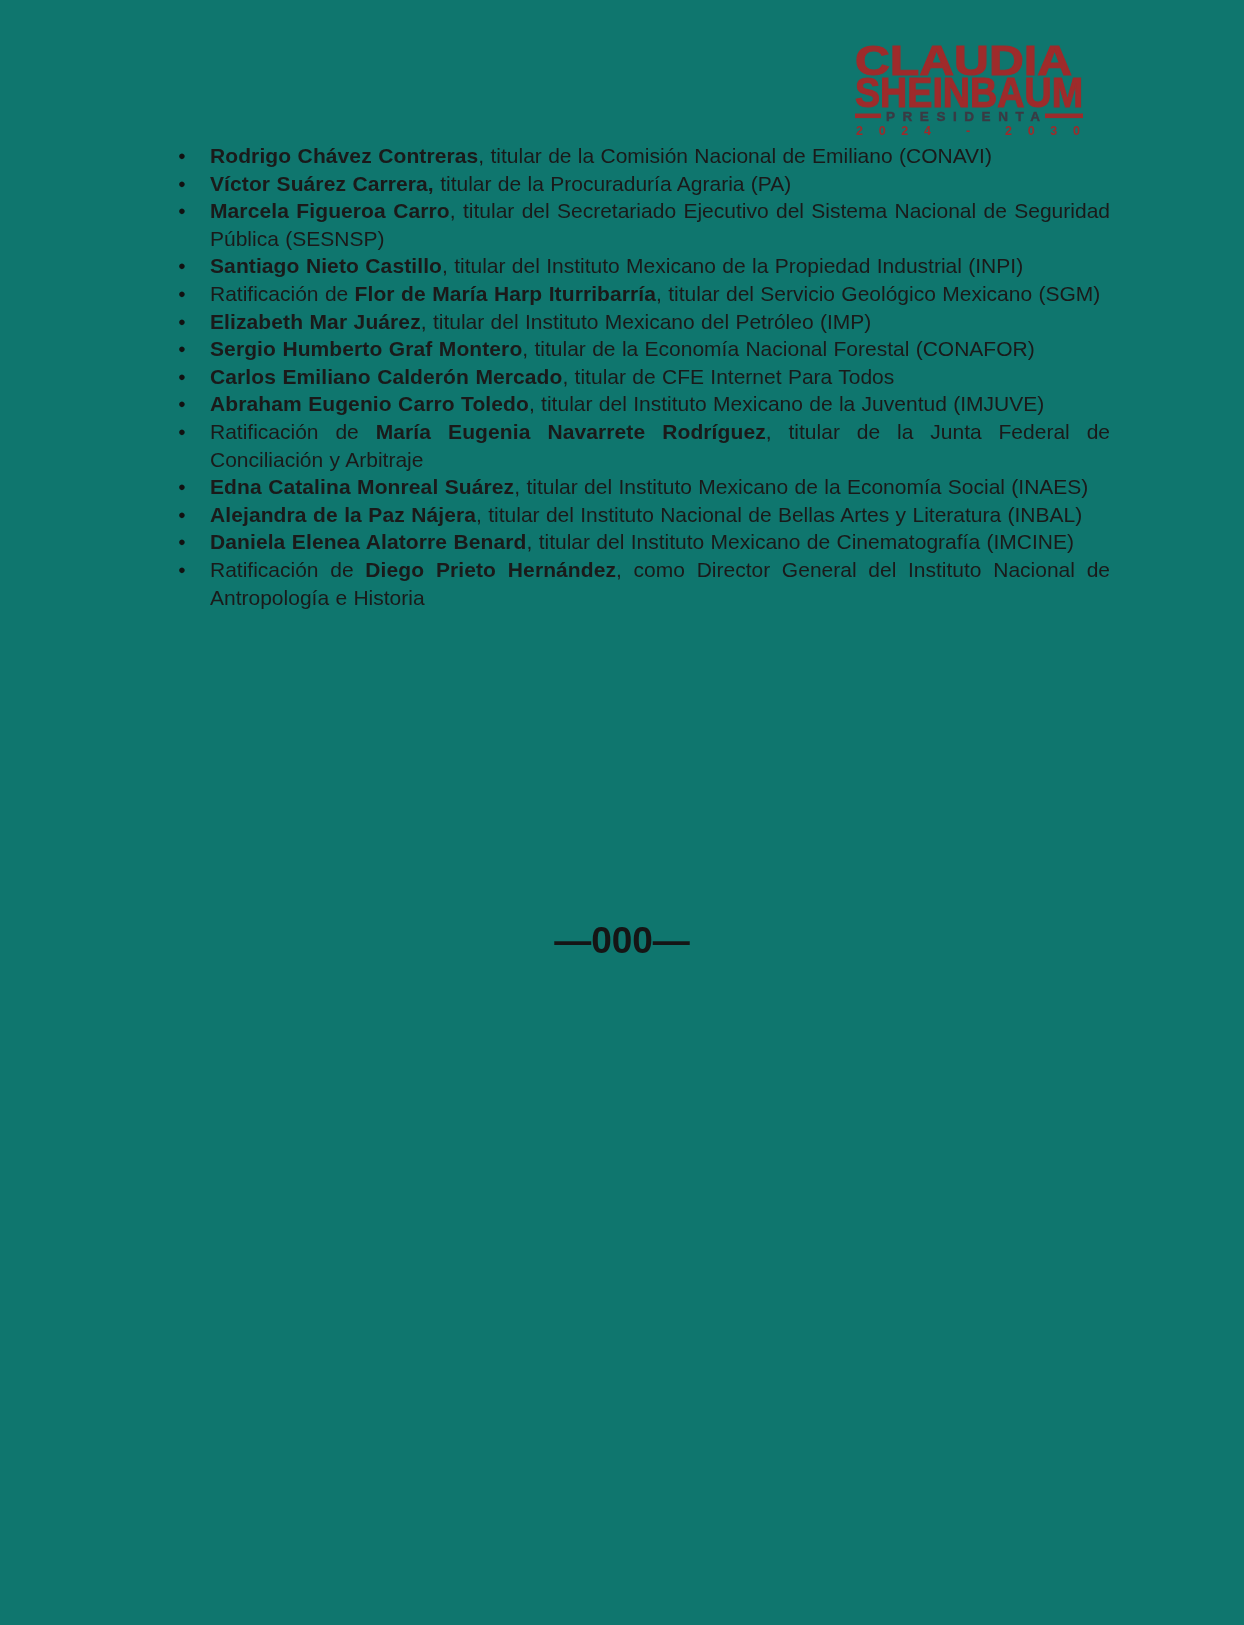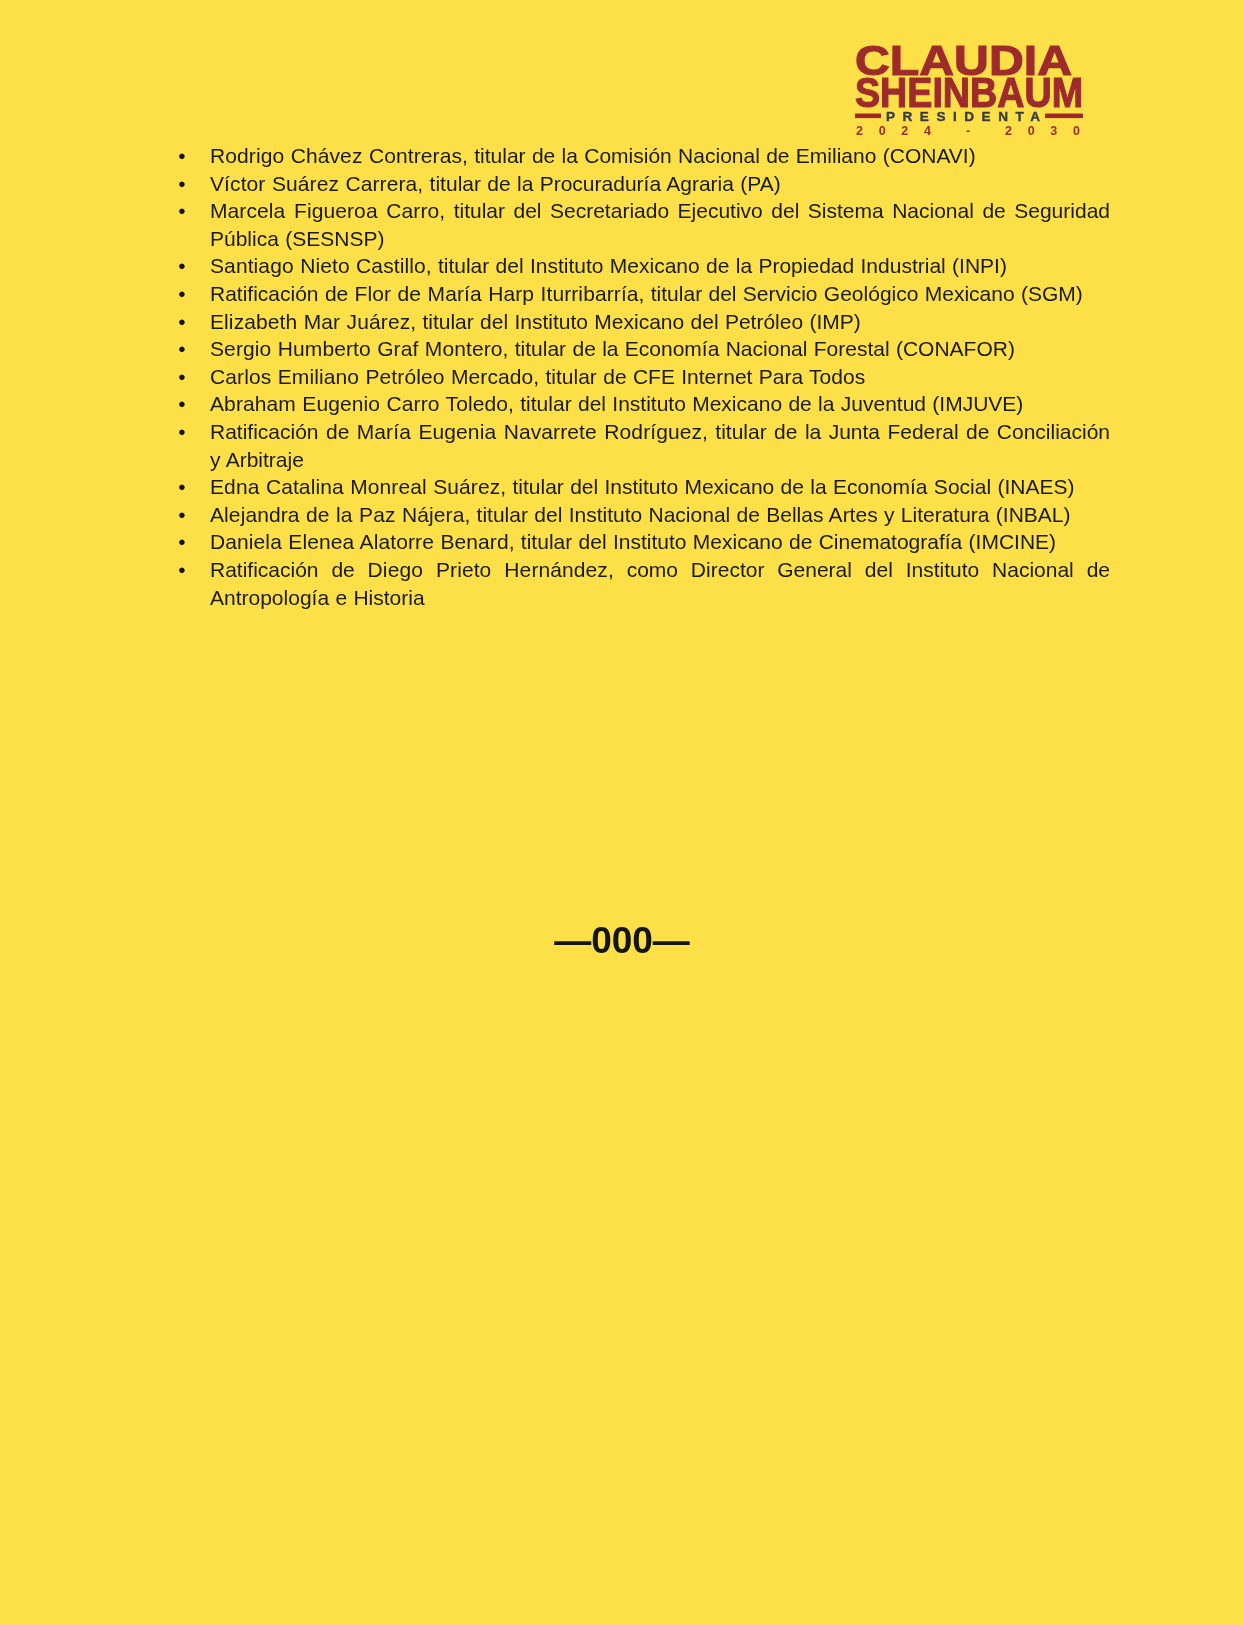--- a/index.html
+++ b/index.html
@@ -5,21 +5,21 @@
 <style>
   html, body {
     margin: 0;
     padding: 0;
     background: #ffffff;
   }
   .page {
     position: relative;
     width: 1244px;
     height: 1625px;
-    background: #fde047;
+    background: #0f766e;
     font-family: "Liberation Sans", sans-serif;
     overflow: hidden;
   }
 
   
   .logo {
     position: absolute;
     left: 853px;
     top: 42px;
     width: 232px;
@@ -49,21 +49,21 @@
   }
   ul.appointments .bullet {
     position: absolute;
     left: -32px;
     top: 0;
     font-size: 13px;
     line-height: 27.6px;
     color: #111111;
   }
   ul.appointments b {
-    font-weight: normal;
+    font-weight: bold;
     letter-spacing: 0.1px;
   }
 
   
   .end-mark {
     position: absolute;
     left: 0;
     top: 920px;
     width: 100%;
     text-align: center;
@@ -91,21 +91,21 @@
 
   <div class="content">
     <ul class="appointments">
         <li><span class="bullet">●</span><b>Rodrigo Chávez Contreras</b><span>, titular de la Comisión Nacional de Emiliano (CONAVI)</span></li>
         <li><span class="bullet">●</span><b>Víctor Suárez Carrera,</b><span> titular de la Procuraduría Agraria (PA)</span></li>
         <li><span class="bullet">●</span><b>Marcela Figueroa Carro</b><span>, titular del Secretariado Ejecutivo del Sistema Nacional de Seguridad Pública (SESNSP)</span></li>
         <li><span class="bullet">●</span><b>Santiago Nieto Castillo</b><span>, titular del Instituto Mexicano de la Propiedad Industrial (INPI)</span></li>
         <li><span class="bullet">●</span><span>Ratificación de </span><b>Flor de María Harp Iturribarría</b><span>, titular del Servicio Geológico Mexicano (SGM)</span></li>
         <li><span class="bullet">●</span><b>Elizabeth Mar Juárez</b><span>, titular del Instituto Mexicano del Petróleo (IMP)</span></li>
         <li><span class="bullet">●</span><b>Sergio Humberto Graf Montero</b><span>, titular de la Economía Nacional Forestal (CONAFOR)</span></li>
-        <li><span class="bullet">●</span><b>Carlos Emiliano Petróleo Mercado</b><span>, titular de CFE Internet Para Todos</span></li>
+        <li><span class="bullet">●</span><b>Carlos Emiliano Calderón Mercado</b><span>, titular de CFE Internet Para Todos</span></li>
         <li><span class="bullet">●</span><b>Abraham Eugenio Carro Toledo</b><span>, titular del Instituto Mexicano de la Juventud (IMJUVE)</span></li>
         <li><span class="bullet">●</span><span>Ratificación de </span><b>María Eugenia Navarrete Rodríguez</b><span>, titular de la Junta Federal de Conciliación y Arbitraje</span></li>
         <li><span class="bullet">●</span><b>Edna Catalina Monreal Suárez</b><span>, titular del Instituto Mexicano de la Economía Social (INAES)</span></li>
         <li><span class="bullet">●</span><b>Alejandra de la Paz Nájera</b><span>, titular del Instituto Nacional de Bellas Artes y Literatura (INBAL)</span></li>
         <li><span class="bullet">●</span><b>Daniela Elenea Alatorre Benard</b><span>, titular del Instituto Mexicano de Cinematografía (IMCINE)</span></li>
         <li><span class="bullet">●</span><span>Ratificación de </span><b>Diego Prieto Hernández</b><span>, como Director General del Instituto Nacional de Antropología e Historia</span></li>
       </ul>
   </div>
 
   <div class="end-mark">—000—</div>

